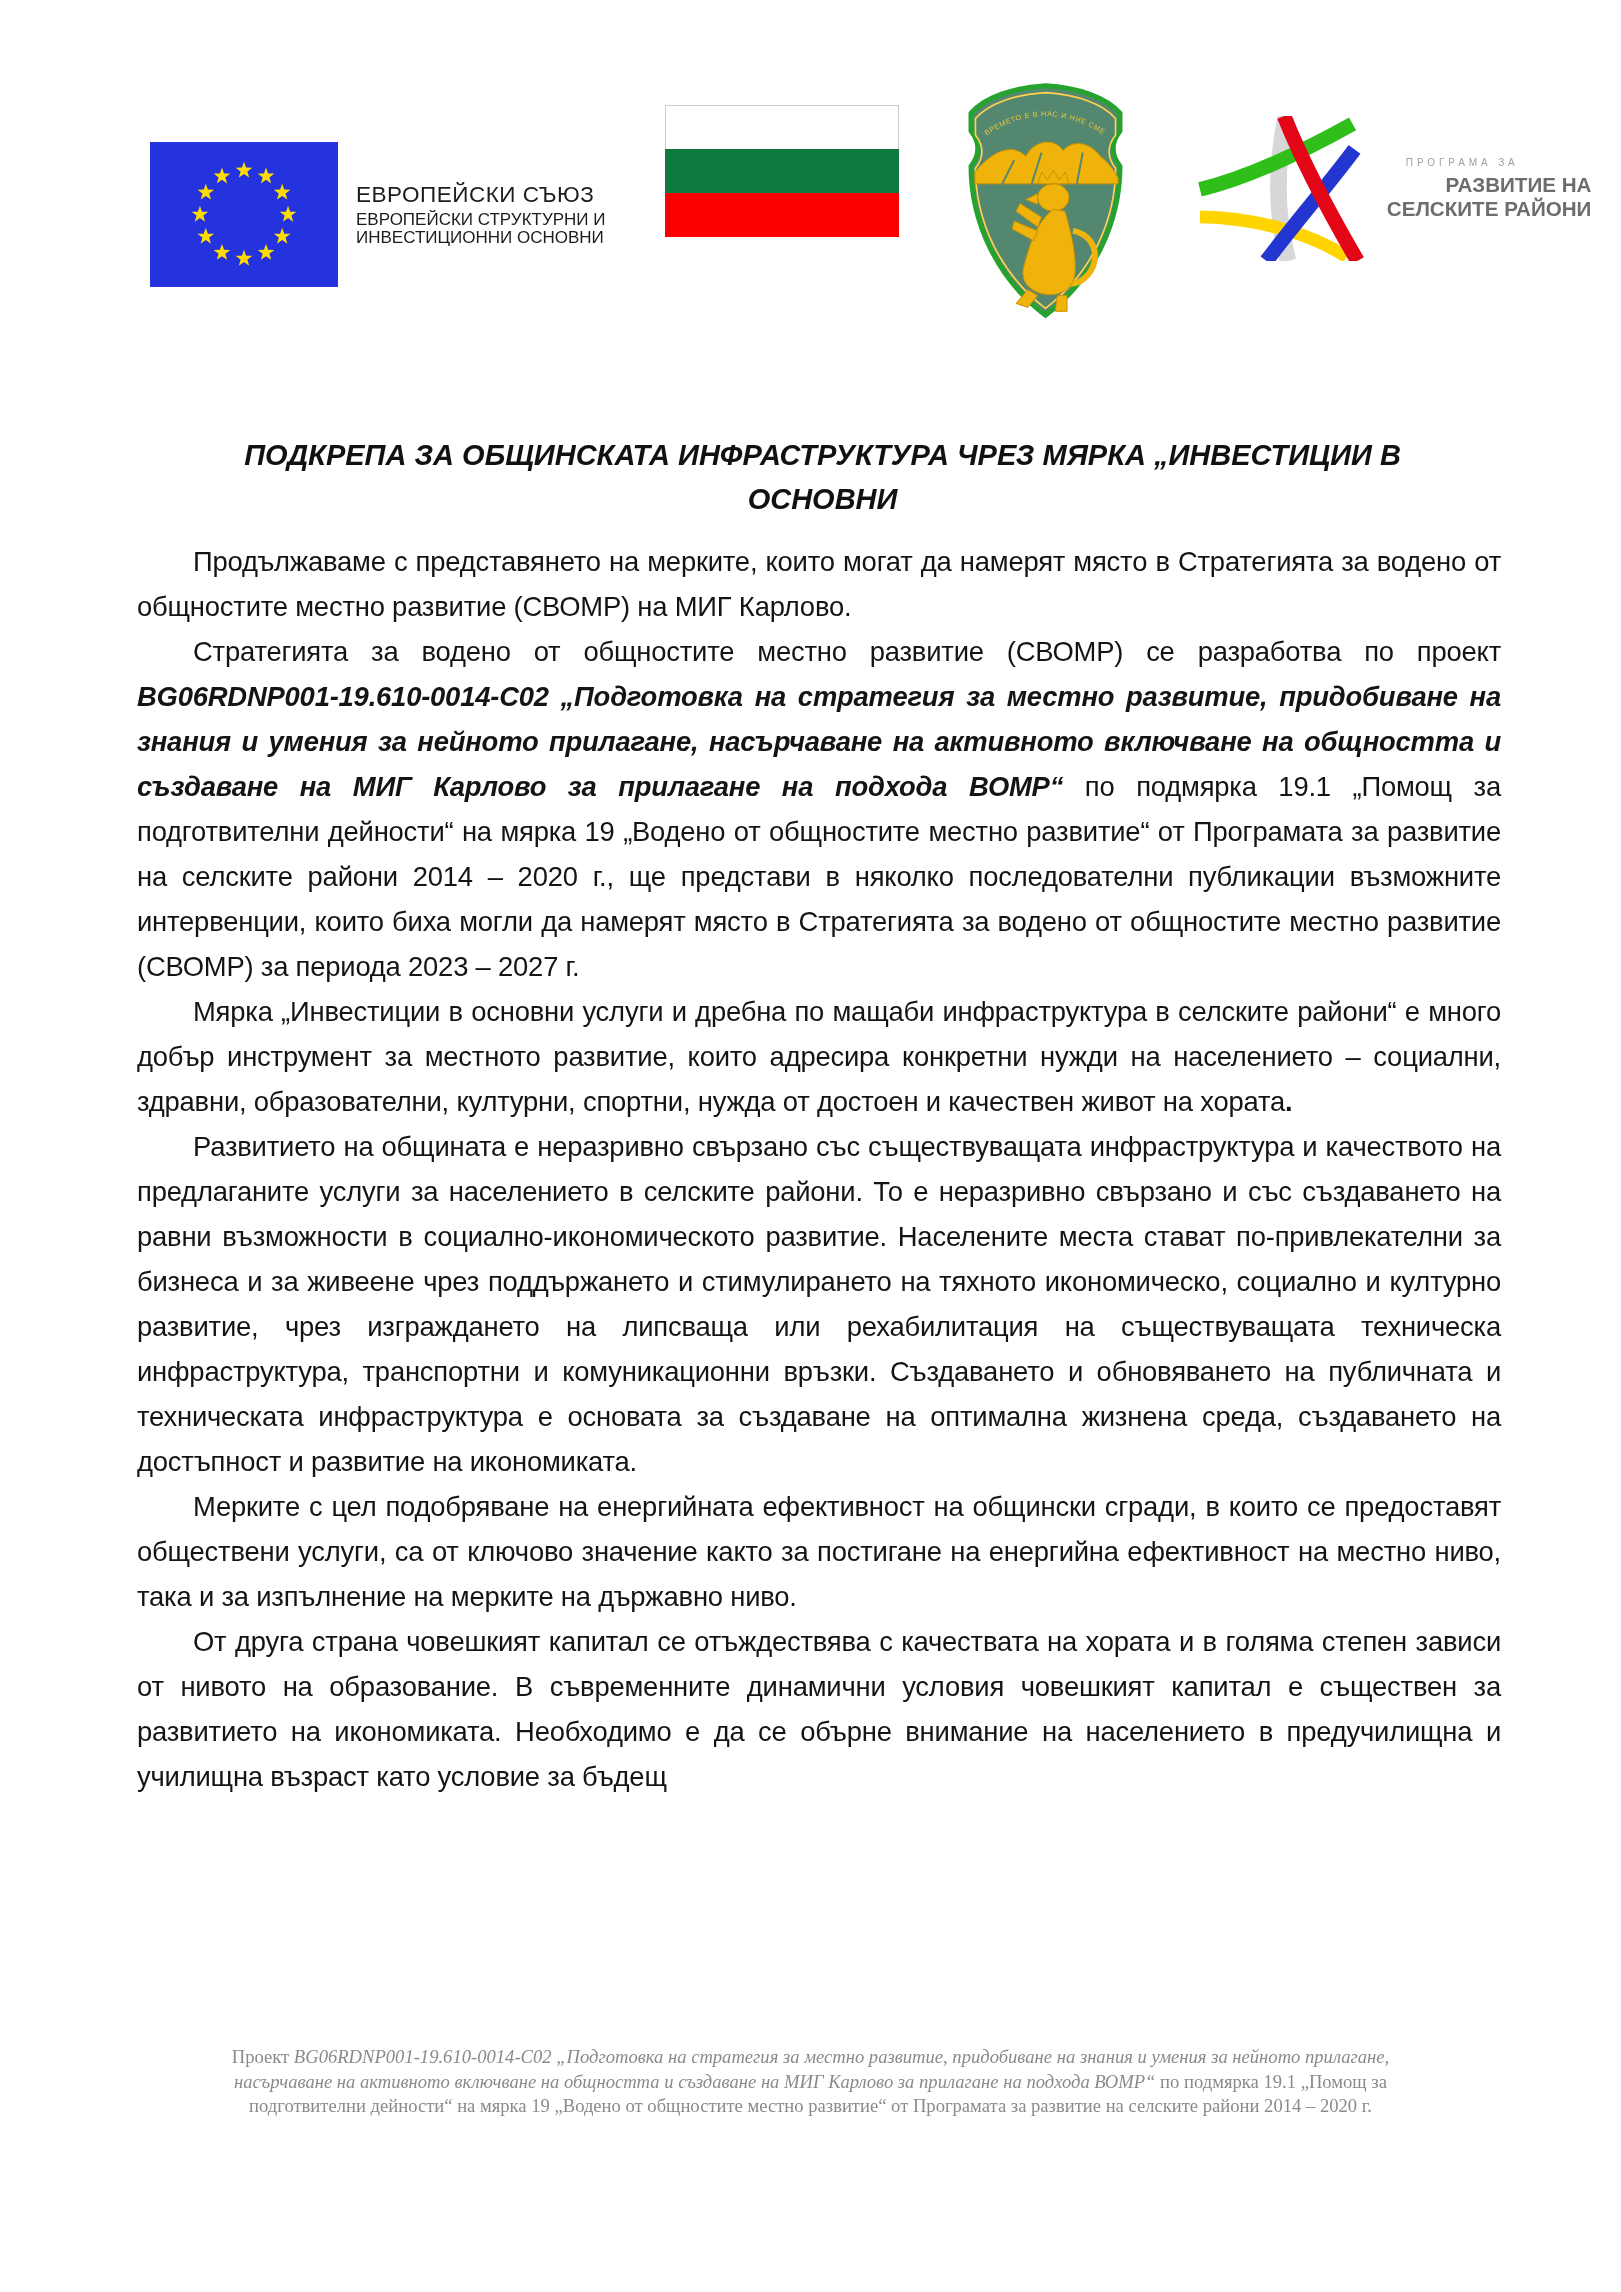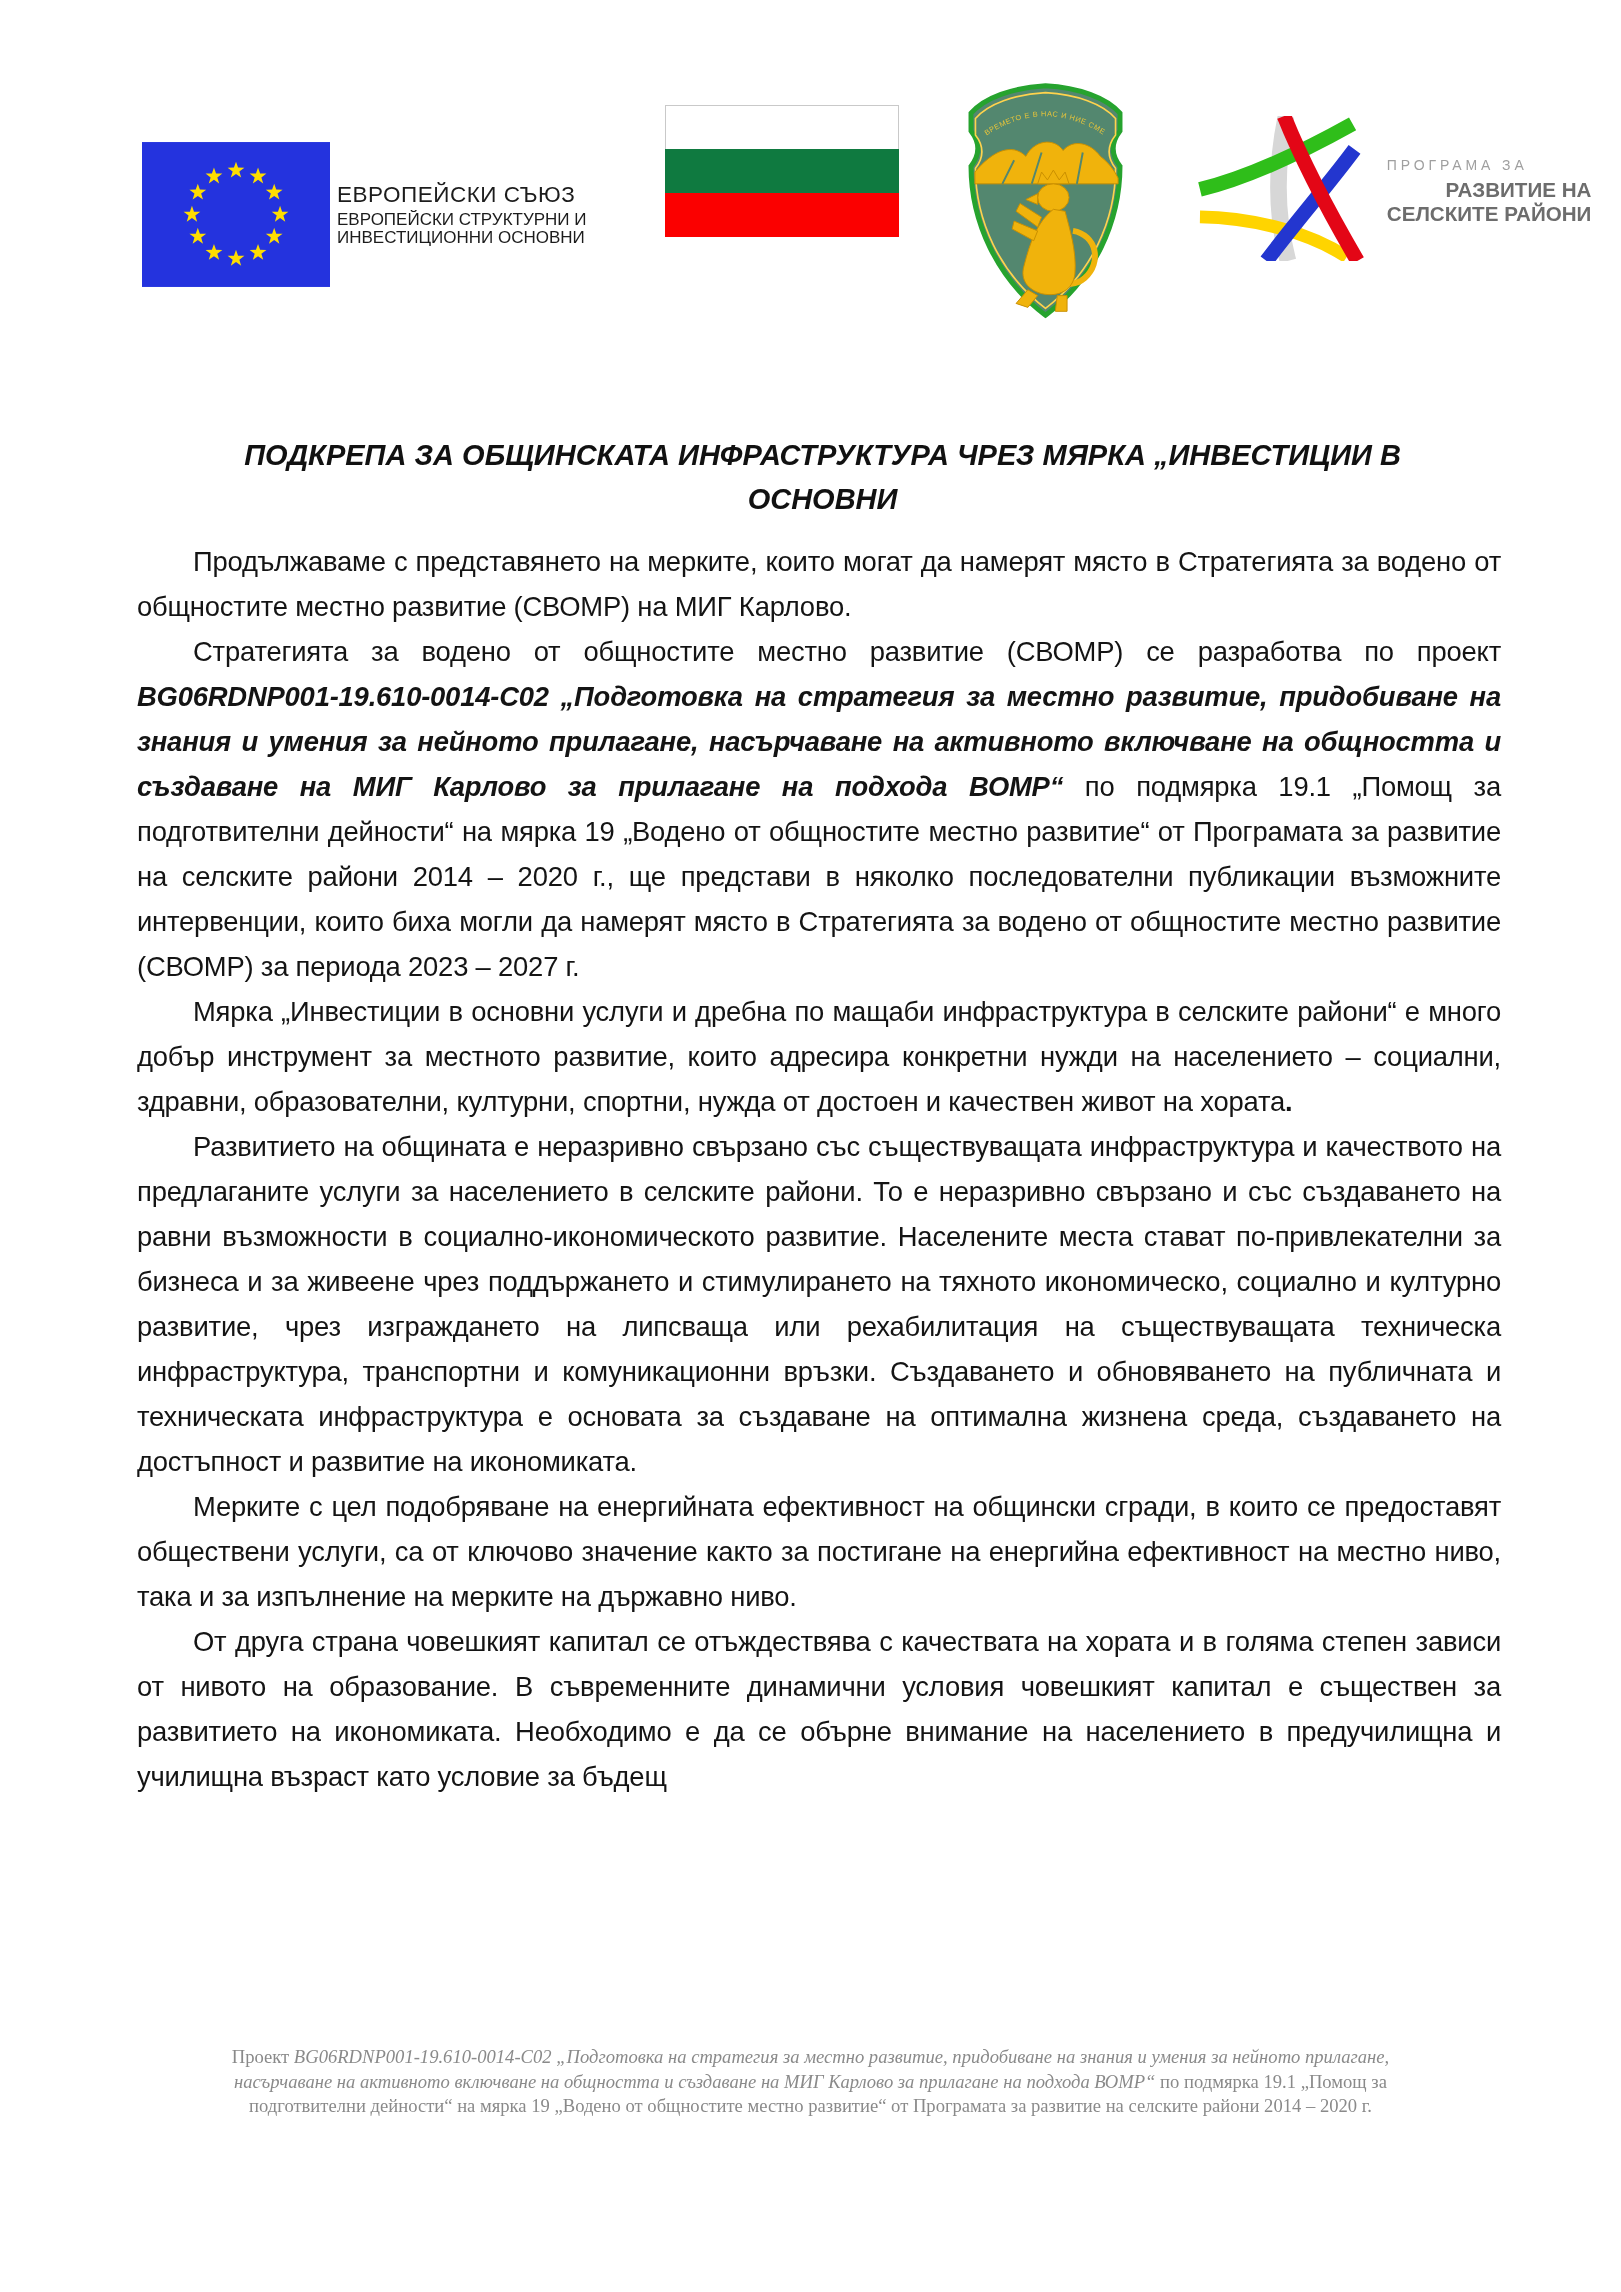--- a/index.html
+++ b/index.html
@@ -2,40 +2,40 @@
 <html lang="bg" style="--eu-blue: #2433de; --star-yellow: #ffdd00; --bg-white: #ffffff; --bg-green: #0f7a40; --bg-red: #fb0000; --coat-field: #53876f; --coat-border: #26a32e; --gold: #f0b30c; --rdp-text: #6d6d6d; --footer-gray: #8a8a8a;"><head>
 <meta charset="utf-8">
 <style>
   html,body{margin:0;padding:0;background:#e8e8e8;}
   .page{
     position:relative;width:1621px;height:2293px;background:#ffffff;
     margin:0 auto;overflow:hidden;
     font-family:"Liberation Sans","DejaVu Sans",sans-serif;color:#1a1a1a;
   }
   
-  .eu-block{position:absolute;left:142px;top:142px;display:flex;align-items:center;gap:7px;}
+  .eu-block{position:absolute;left:150px;top:142px;display:flex;align-items:center;gap:18px;}
   .eu-flag{width:188px;height:145px;display:block;}
   .eu-flag-bg{fill:var(--eu-blue,#2433de);}
   .eu-star{fill:var(--star-yellow,#ffdd00);}
   .eu-text .eu-title{font-size:22.5px;letter-spacing:0.5px;color:#1c1c1c;margin-bottom:2.9px;}
   .eu-text .eu-sub{font-size:17px;line-height:17.6px;color:#1c1c1c;}
   .bg-flag{position:absolute;left:665px;top:105px;width:234px;height:132px;}
   .bg-flag .stripe{width:100%;height:44px;}
   .bg-flag .white{background:var(--bg-white,#ffffff);border:1px solid #c9c9c9;border-bottom:none;box-sizing:border-box;}
   .bg-flag .green{background:var(--bg-green,#0f7a40);}
   .bg-flag .red{background:var(--bg-red,#fb0000);}
   .coat{position:absolute;left:963px;top:74px;width:165px;height:253px;}
   .coat-field{fill:var(--coat-field,#53876f);stroke:var(--coat-border,#26a32e);stroke-width:5;}
   .coat-inner{fill:none;stroke:#ffd34d;stroke-width:1.8;}
   .coat-gold{fill:var(--gold,#f0b30c);stroke:#c98f00;stroke-width:1;}
   .coat-motto{font-size:7.5px;fill:#e9c53a;letter-spacing:.6px;font-family:"Liberation Sans",sans-serif;}
   .prsr{position:absolute;left:1198px;top:116px;display:flex;}
   .prsr-ribbons{width:181px;height:145px;display:block;}
   .prsr-text{margin-left:7.8px;padding-top:41px;}
-  .prsr-line1{font-size:14px;letter-spacing:3.9px;color:#9f9f9f;margin-bottom:4.9px;white-space:nowrap;}
+  .prsr-line1{font-size:10px;letter-spacing:3.9px;color:#9f9f9f;margin-bottom:4.9px;white-space:nowrap;margin-left:19px;}
   .prsr-line2,.prsr-line3{font-size:20.6px;font-weight:bold;color:var(--rdp-text,#6d6d6d);line-height:24.5px;white-space:nowrap;text-align:right;}
   
   .doc-title{
     position:absolute;left:154px;top:421px;width:1313px;margin:12px;
     text-align:center;font-size:29px;line-height:44px;font-weight:bold;font-style:italic;color:#111;
   }
   
   .doc-body{position:absolute;left:137px;top:539px;width:1364px;font-size:27.4px;line-height:45px;
     text-align:justify;letter-spacing:-0.2px;color:#141414;}
   .para{margin:0;text-indent:56px;}

